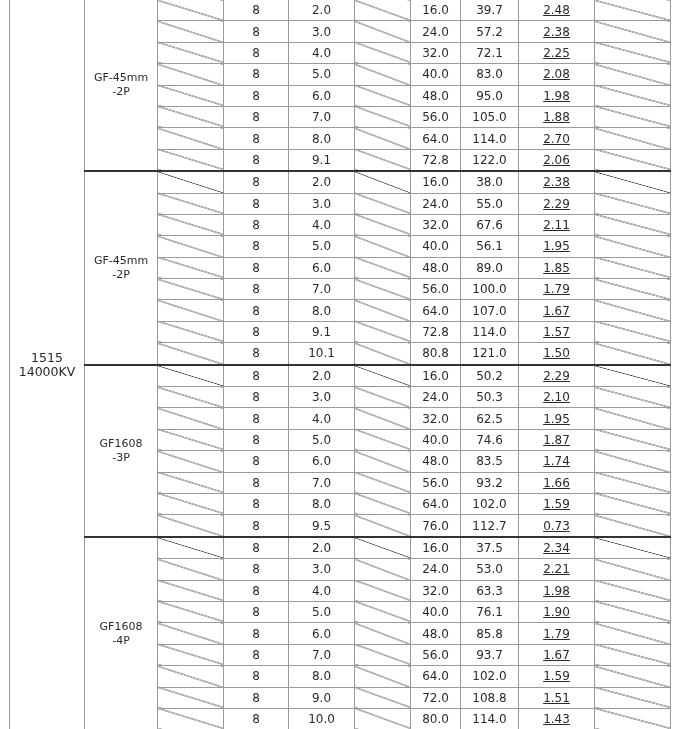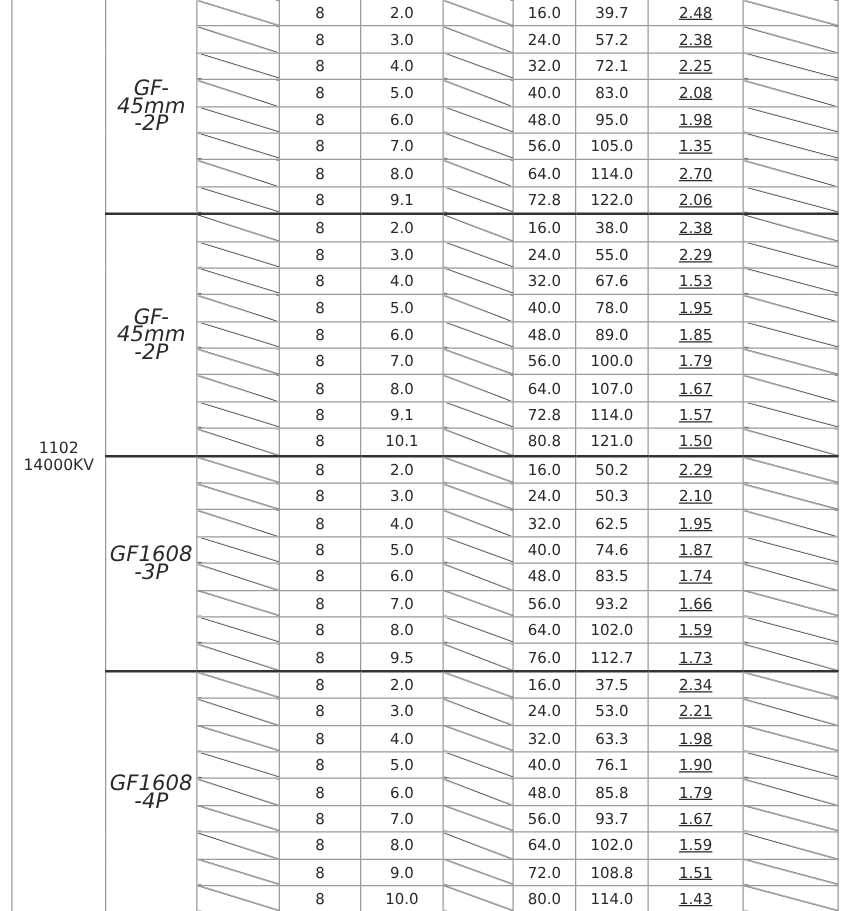--- a/index.html
+++ b/index.html
@@ -16,21 +16,21 @@
     border: 1px solid #9a9a9a;
     height: 20.4px;
     padding: 0;
     text-align: center;
     vertical-align: middle;
     line-height: 14px;
     position: relative;
   }
   
   td.c-motor { border-left: 2px solid #333; border-right: 2px solid #333; border-bottom: 2px solid #333; font-size: 12.5px; }
-  td.c-prop { border-right: 2px solid #333; border-bottom: 2px solid #333; font-size: 17px; font-style: italic; }
+  td.c-prop { border-right: 2px solid #333; border-bottom: 2px solid #333; font-size: 11px; }
   td.c-a { border-right: 2px solid #333; }
   td.c-b { border-right: 2px solid #333; }
   td.c-c { border-right: 2px solid #333; }
   td.c-d { border-right: 2px solid #333; }
   td.c-e { border-right: 2px solid #333; margin-top: 42px; }
   td.c-f { border-right: 2px solid #333; }
   td.c-g { border-right: 2px solid #333; text-decoration: underline; }
   td.c-h { border-right: 2px solid #333; }
   tr.group-end td { border-bottom: 2px solid #333; }
   tr.group-start td { border-top: 2px solid #333; }
@@ -51,21 +51,21 @@
     <col style="width:66px">
     <col style="width:56px">
     <col style="width:50px">
     <col style="width:58px">
     <col style="width:76px">
     <col style="width:76px">
   </colgroup>
   <tbody id="tbody">
       <tr>
         <td rowspan="34" class="c-motor">
-          <span class="motor-label">1102</span>
+          <span class="motor-label">1515</span>
           <span class="motor-label">14000KV</span>
         </td>
         <td rowspan="8" class="c-prop">
           <span class="motor-label">GF-45mm</span>
           <span class="motor-label">-2P</span>
         </td>
         <td class="c-a slash"></td>
         <td class="c-b">8</td>
         <td class="c-c">2.0</td>
         <td class="c-d slash"></td>
@@ -114,21 +114,21 @@
         <td class="c-g">1.98</td>
         <td class="c-h slash"></td>
       </tr>
       <tr>
         <td class="c-a slash"></td>
         <td class="c-b">8</td>
         <td class="c-c">7.0</td>
         <td class="c-d slash"></td>
         <td class="c-e">56.0</td>
         <td class="c-f">105.0</td>
-        <td class="c-g">1.35</td>
+        <td class="c-g">1.88</td>
         <td class="c-h slash"></td>
       </tr>
       <tr>
         <td class="c-a slash"></td>
         <td class="c-b">8</td>
         <td class="c-c">8.0</td>
         <td class="c-d slash"></td>
         <td class="c-e">64.0</td>
         <td class="c-f">114.0</td>
         <td class="c-g">2.70</td>
@@ -168,30 +168,30 @@
         <td class="c-g">2.29</td>
         <td class="c-h slash"></td>
       </tr>
       <tr>
         <td class="c-a slash"></td>
         <td class="c-b">8</td>
         <td class="c-c">4.0</td>
         <td class="c-d slash"></td>
         <td class="c-e">32.0</td>
         <td class="c-f">67.6</td>
-        <td class="c-g">1.53</td>
+        <td class="c-g">2.11</td>
         <td class="c-h slash"></td>
       </tr>
       <tr>
         <td class="c-a slash"></td>
         <td class="c-b">8</td>
         <td class="c-c">5.0</td>
         <td class="c-d slash"></td>
         <td class="c-e">40.0</td>
-        <td class="c-f">78.0</td>
+        <td class="c-f">56.1</td>
         <td class="c-g">1.95</td>
         <td class="c-h slash"></td>
       </tr>
       <tr>
         <td class="c-a slash"></td>
         <td class="c-b">8</td>
         <td class="c-c">6.0</td>
         <td class="c-d slash"></td>
         <td class="c-e">48.0</td>
         <td class="c-f">89.0</td>
@@ -312,21 +312,21 @@
         <td class="c-g">1.59</td>
         <td class="c-h slash"></td>
       </tr>
       <tr class=" group-end">
         <td class="c-a slash"></td>
         <td class="c-b">8</td>
         <td class="c-c">9.5</td>
         <td class="c-d slash"></td>
         <td class="c-e">76.0</td>
         <td class="c-f">112.7</td>
-        <td class="c-g">1.73</td>
+        <td class="c-g">0.73</td>
         <td class="c-h slash"></td>
       </tr>
       <tr class="group-start">
         <td rowspan="9" class="c-prop">
           <span class="motor-label">GF1608</span>
           <span class="motor-label">-4P</span>
         </td>
         <td class="c-a slash"></td>
         <td class="c-b">8</td>
         <td class="c-c">2.0</td>

